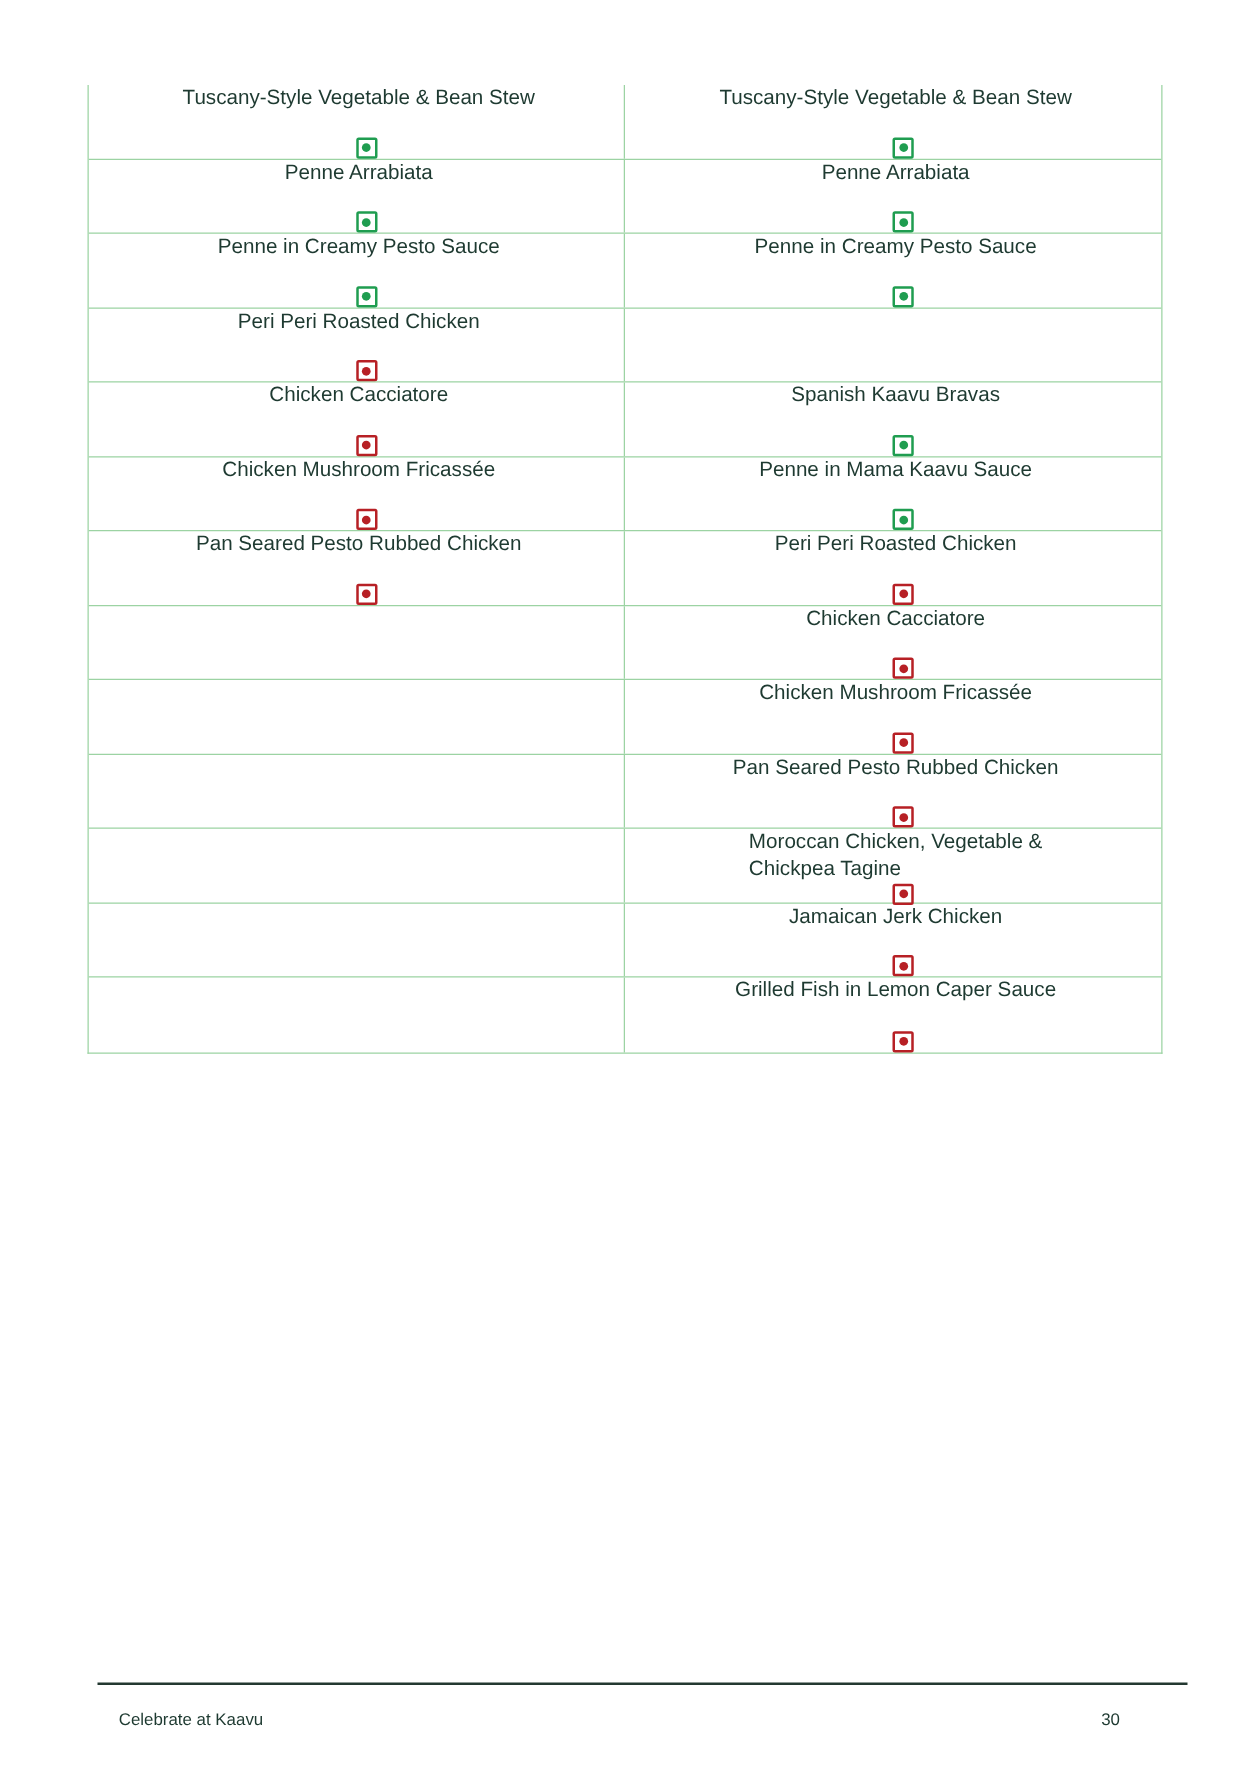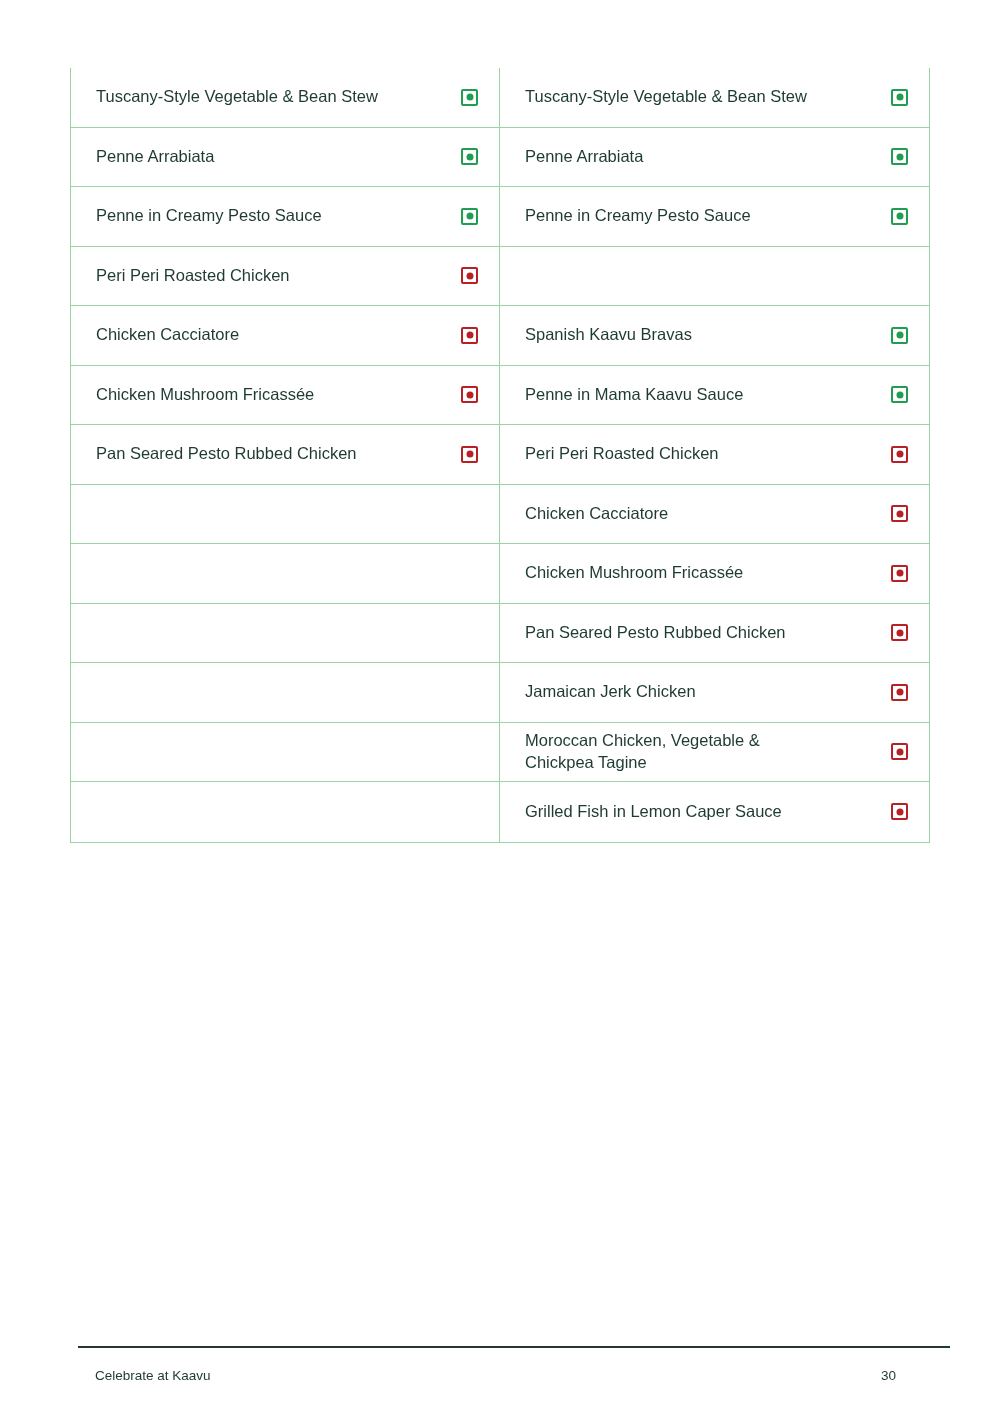--- a/index.html
+++ b/index.html
@@ -35,20 +35,21 @@
     box-sizing: border-box;
     border-bottom: 1px solid var(--row-border, #9cd3a3);
   }
   .row:last-child { border-bottom: none; }
 
   .cell {
     width: 50%;
     display: flex; align-items: center; justify-content: space-between;
     padding: 0 21px 0 25px;
     box-sizing: border-box;
+    flex-direction: column;
   }
   .cell.left { border-right: 1px solid var(--row-border, #9cd3a3); }
 
   .label {
     font-size: 16.5px;
     color: var(--item-text, #1e3a31);
     line-height: 1.32;
     white-space: pre-line;
   }
 
@@ -199,33 +200,33 @@
         <span class="mark" data-type="nonveg"></span>
       </div>
     </div>
 
     <div class="row">
       <div class="cell left">
         <span class="label"></span>
 
       </div>
       <div class="cell right">
-        <span class="label">Jamaican Jerk Chicken</span>
-        <span class="mark" data-type="nonveg"></span>
-      </div>
-    </div>
-
-    <div class="row">
-      <div class="cell left">
-        <span class="label"></span>
-
-      </div>
-      <div class="cell right">
         <span class="label">Moroccan Chicken, Vegetable &amp;
 Chickpea Tagine</span>
+        <span class="mark" data-type="nonveg"></span>
+      </div>
+    </div>
+
+    <div class="row">
+      <div class="cell left">
+        <span class="label"></span>
+
+      </div>
+      <div class="cell right">
+        <span class="label">Jamaican Jerk Chicken</span>
         <span class="mark" data-type="nonveg"></span>
       </div>
     </div>
 
     <div class="row">
       <div class="cell left">
         <span class="label"></span>
 
       </div>
       <div class="cell right">

